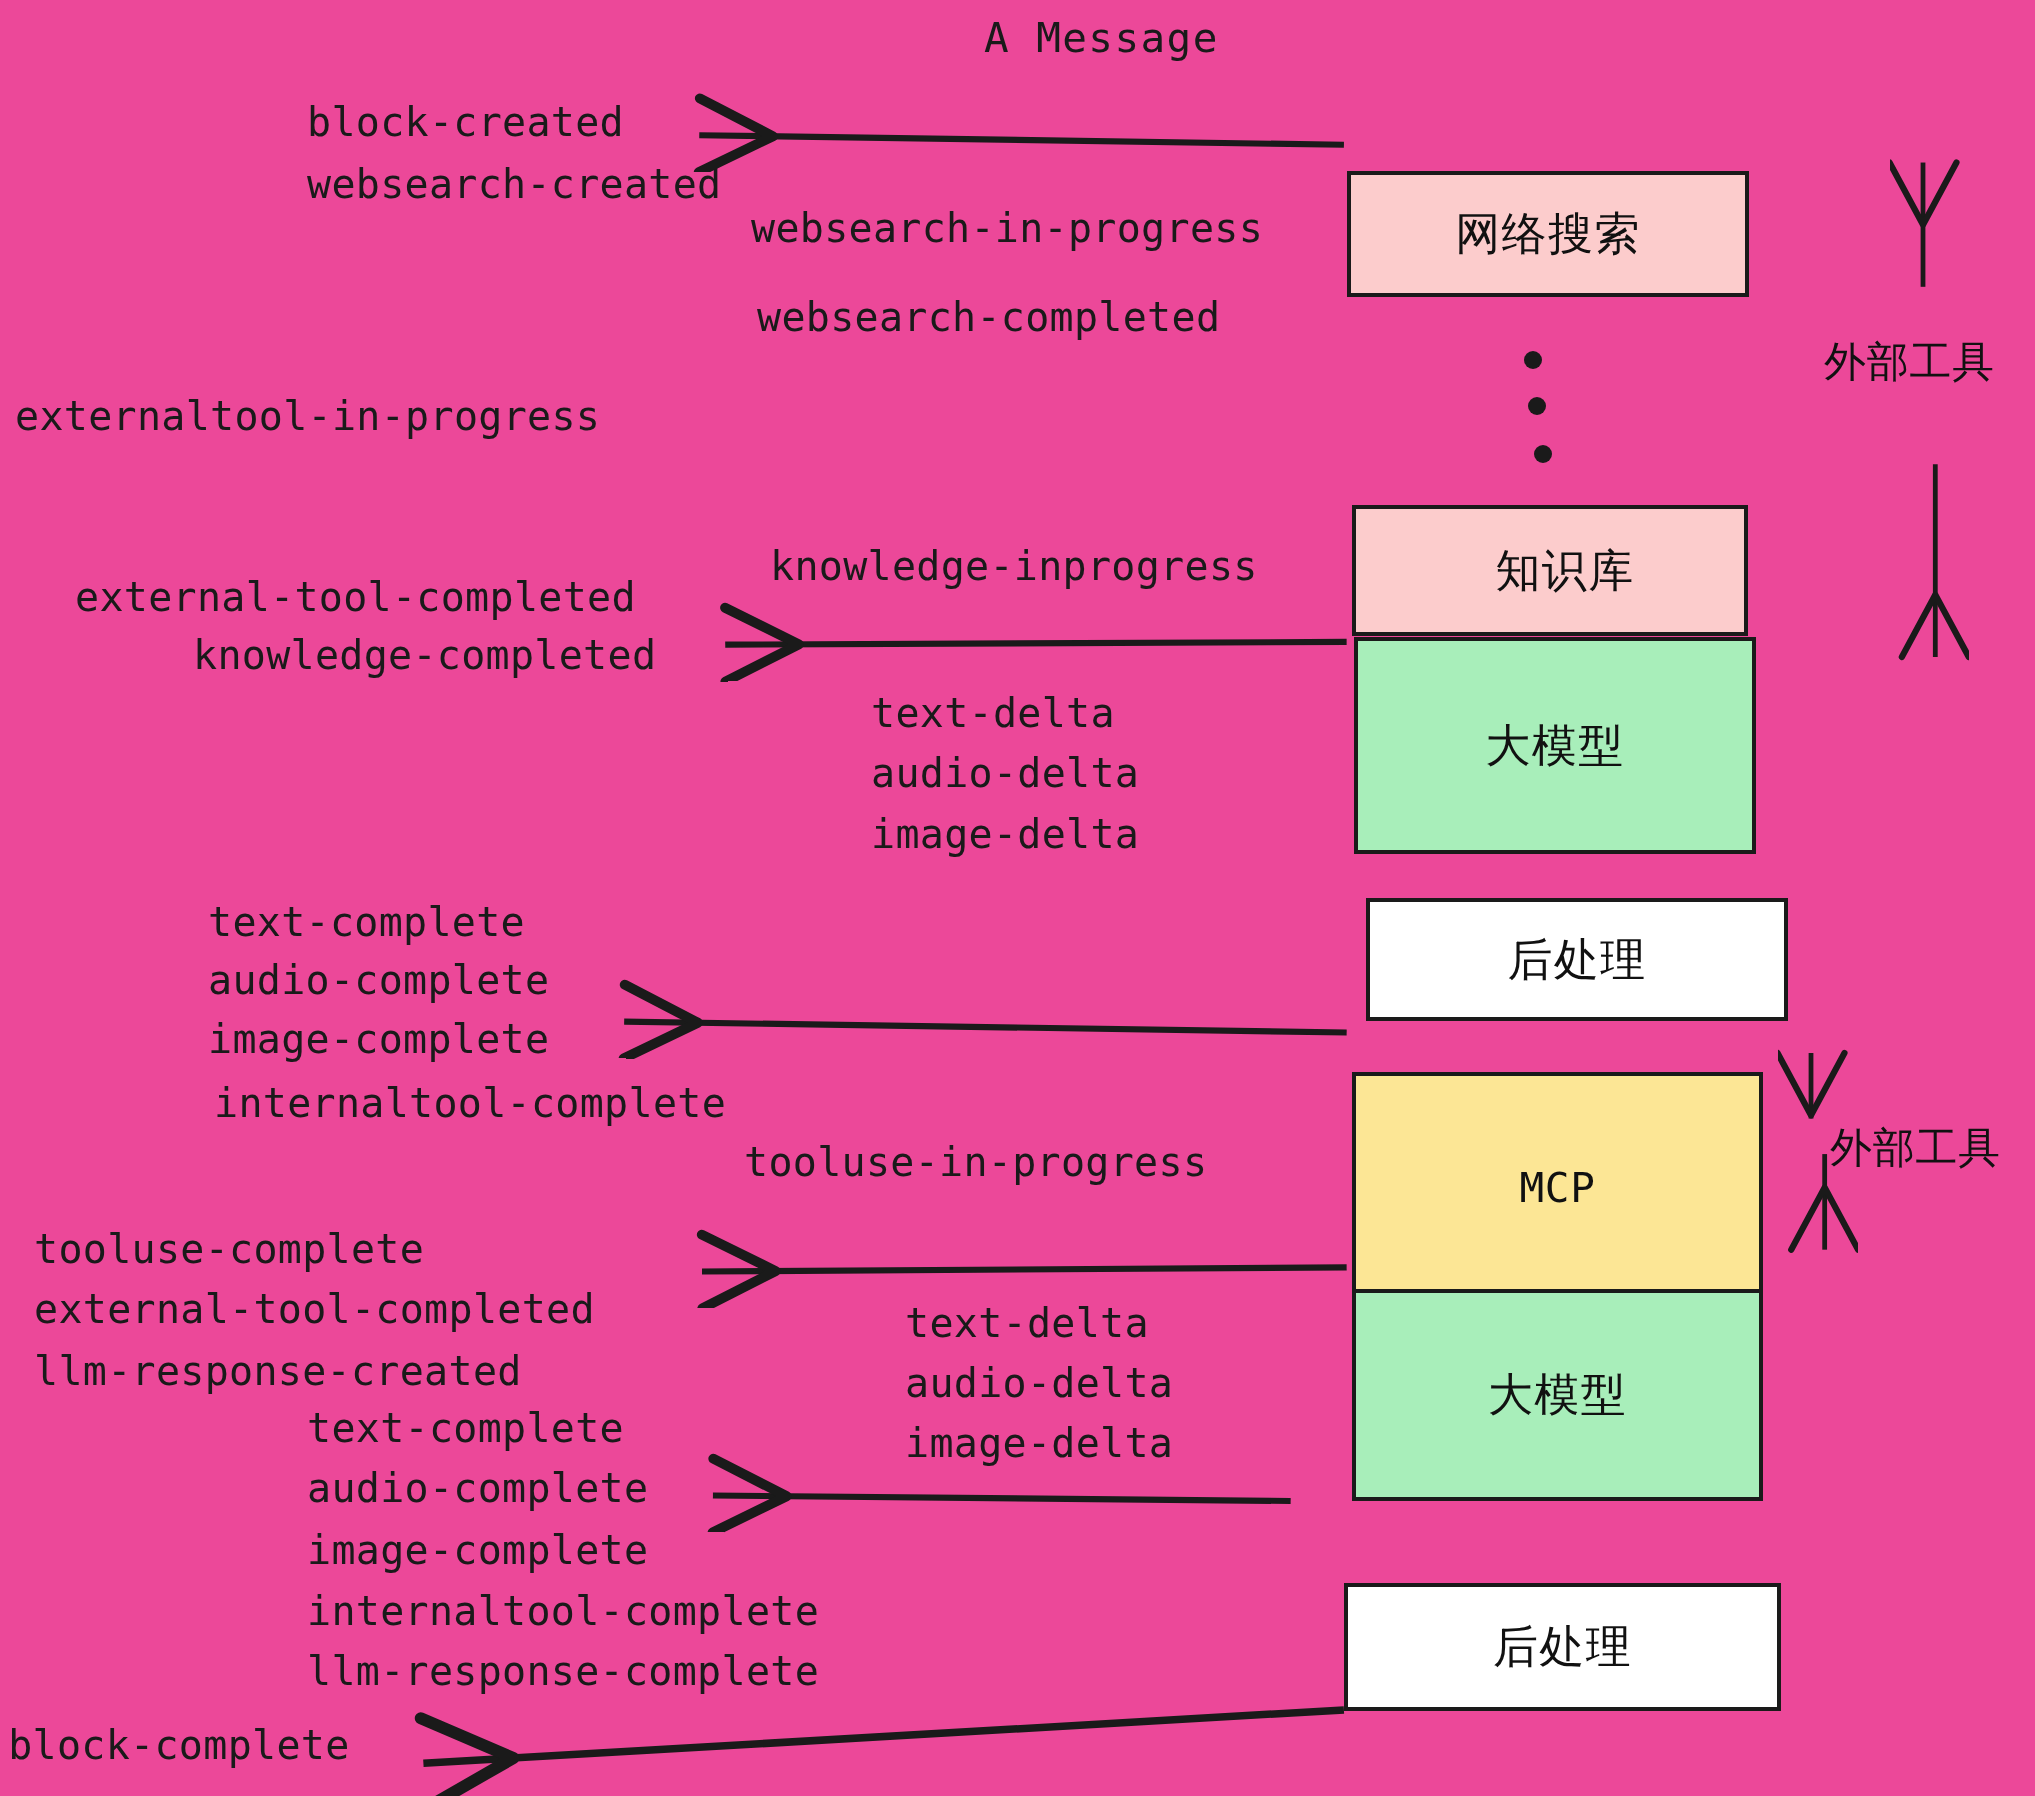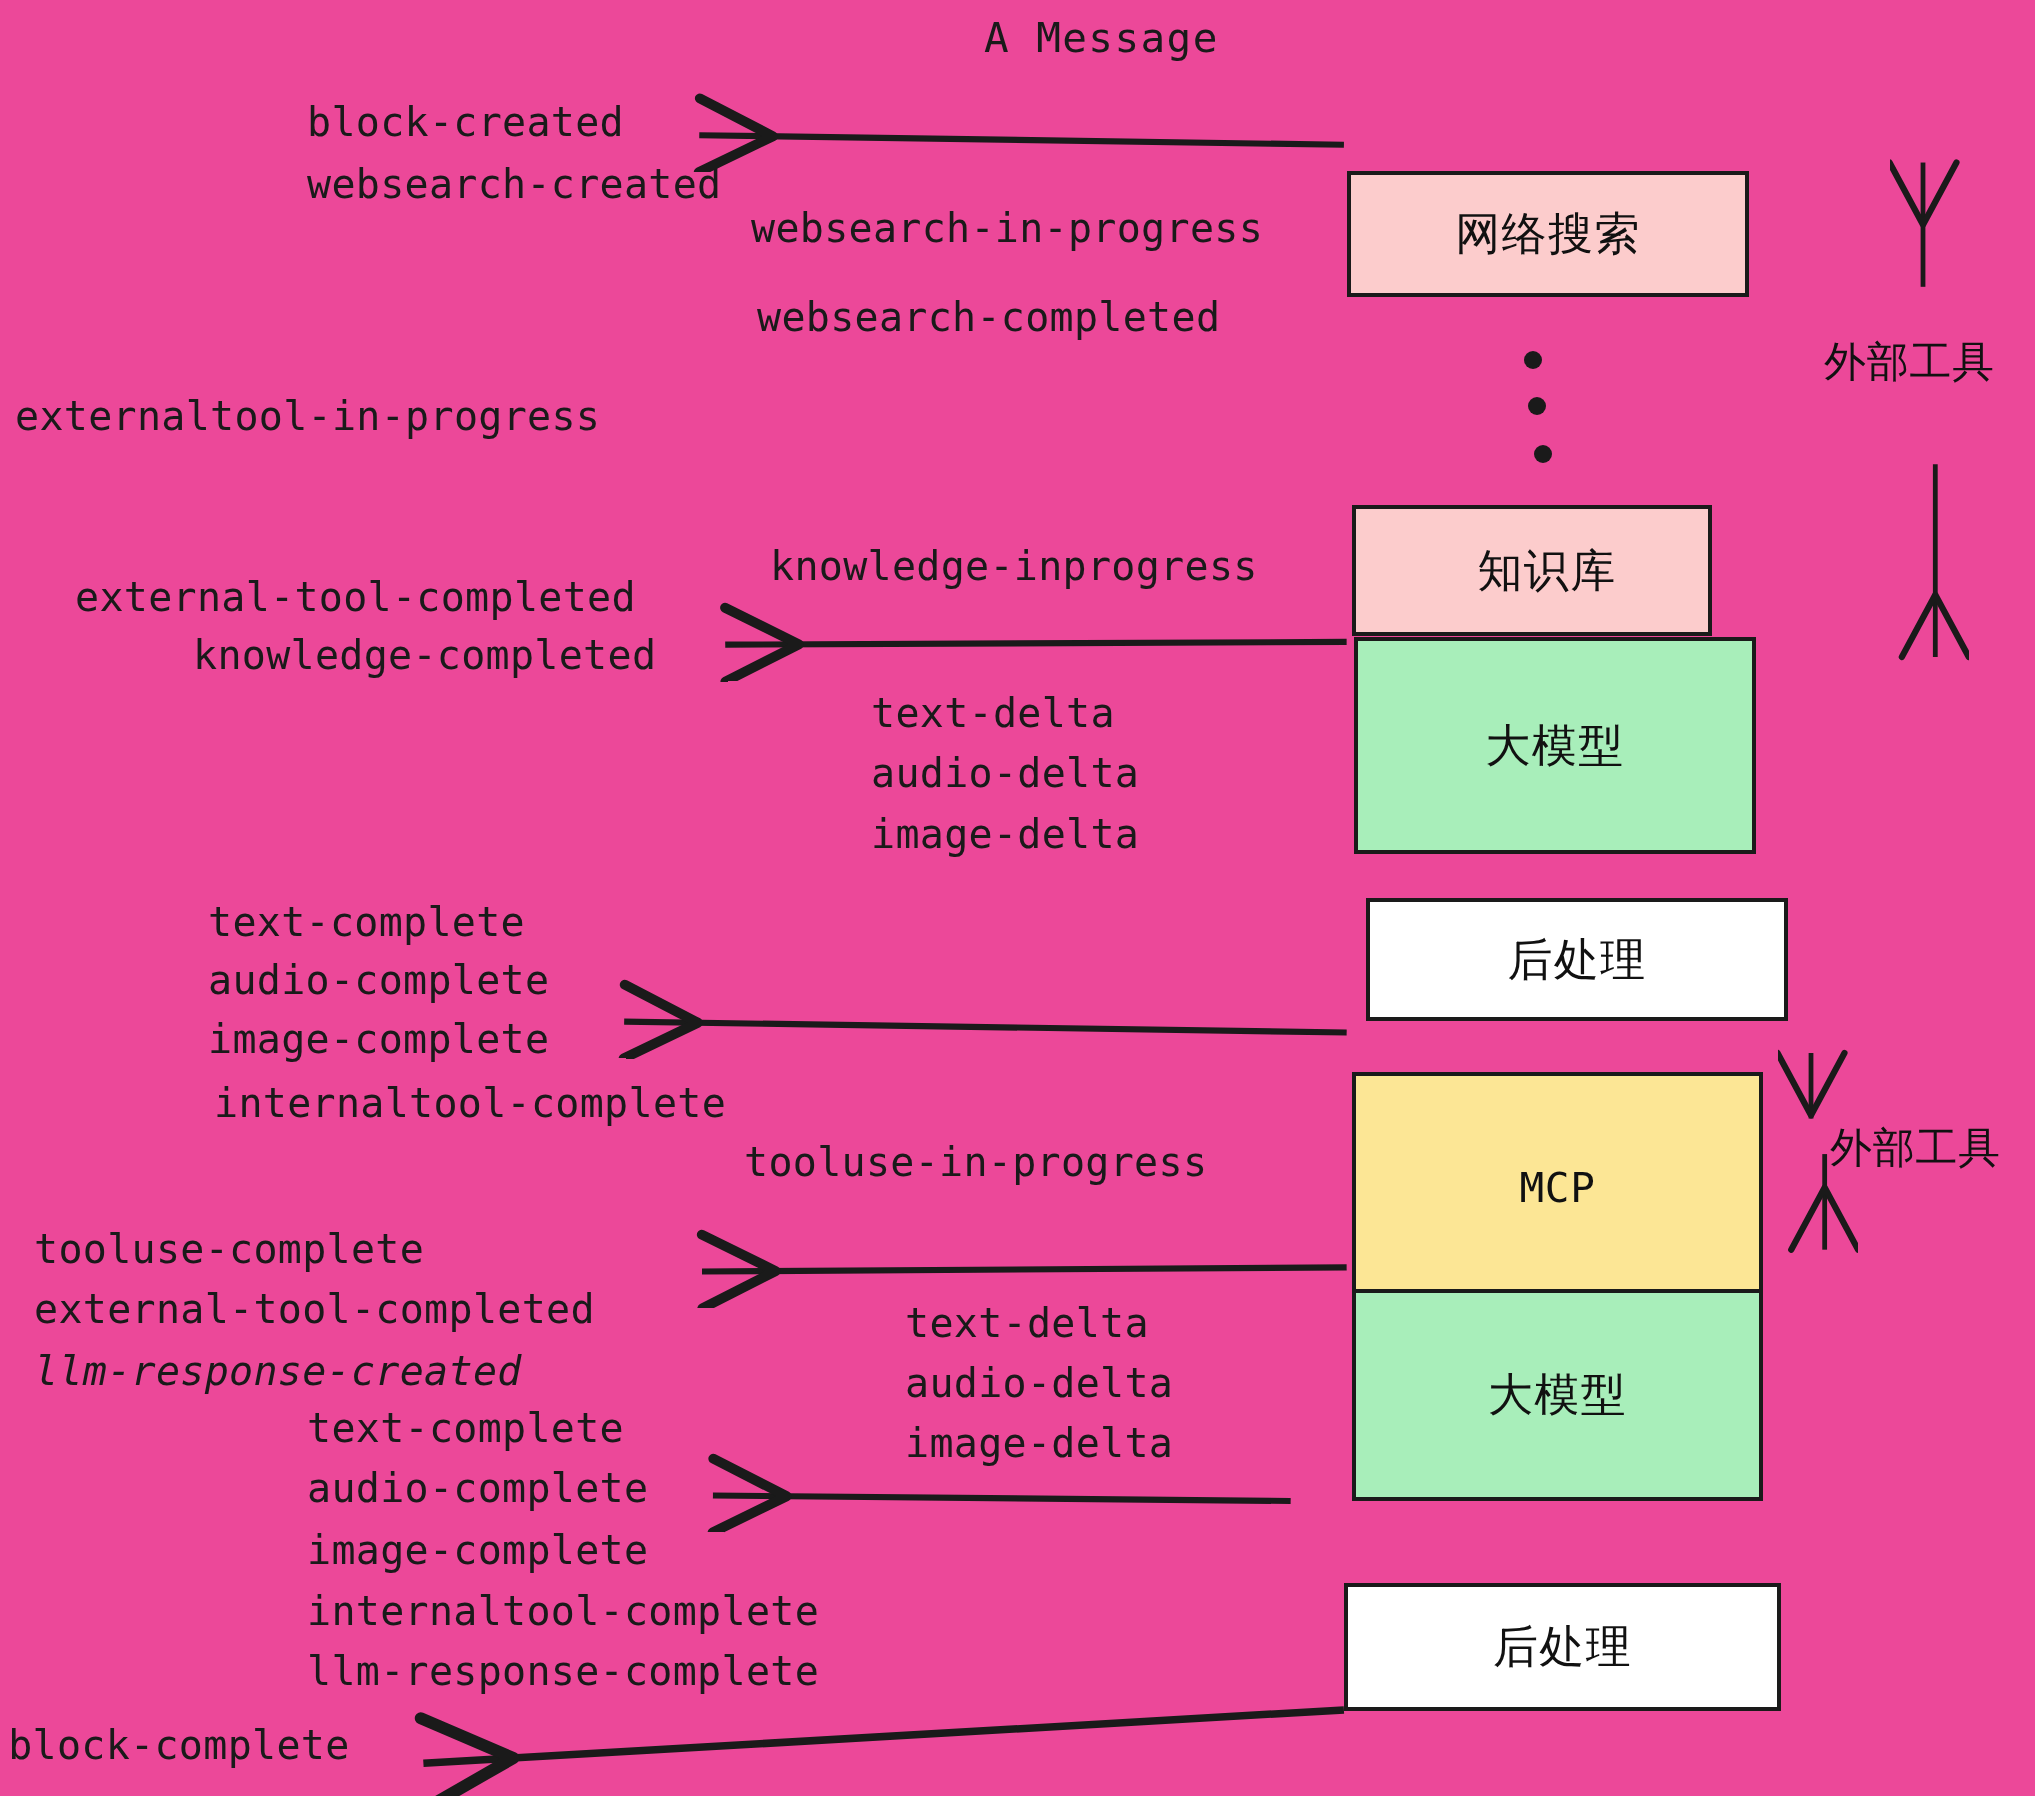--- a/index.html
+++ b/index.html
@@ -85,21 +85,21 @@
 <body>
 
 <div id="stage">
 
   <div class="title" style="left:984px; top:18px;">A Message</div>
 
   <div class="node" style="left:1347px; top:171px; width:402px; height:126px; background:#fccccc;">
     <span>网络搜索</span>
   </div>
 
-  <div class="node" style="left:1352px; top:505px; width:360px; height:131px; background:#fccccc;padding-left:30px;">
+  <div class="node" style="left:1352px; top:505px; width:396px; height:131px; background:#fccccc;padding-left:30px;">
     <span>知识库</span>
   </div>
 
   <div class="node" style="left:1354px; top:637px; width:402px; height:217px; background:#a8eeba;">
     <span>大模型</span>
   </div>
 
   <div class="node" style="left:1366px; top:898px; width:422px; height:123px; background:#ffffff;">
     <span>后处理</span>
   </div>
@@ -140,21 +140,21 @@
   <div class="lbl" style="left:871px; top:814px;">image-delta</div>
 
   <div class="lbl" style="left:208px; top:902px;">text-complete</div>
   <div class="lbl" style="left:208px; top:960px;">audio-complete</div>
   <div class="lbl" style="left:208px; top:1019px;">image-complete</div>
   <div class="lbl" style="left:214px; top:1083px;">internaltool-complete</div>
   <div class="lbl" style="left:744px; top:1142px;">tooluse-in-progress</div>
 
   <div class="lbl" style="left:34px; top:1229px;">tooluse-complete</div>
   <div class="lbl" style="left:34px; top:1289px;">external-tool-completed</div>
-  <div class="lbl" style="left:34px; top:1351px;font-style:italic;">llm-response-created</div>
+  <div class="lbl" style="left:34px; top:1351px;">llm-response-created</div>
 
   <div class="lbl" style="left:905px; top:1303px;">text-delta</div>
   <div class="lbl" style="left:905px; top:1363px;">audio-delta</div>
   <div class="lbl" style="left:905px; top:1423px;">image-delta</div>
 
   <div class="lbl" style="left:307px; top:1408px;">text-complete</div>
   <div class="lbl" style="left:307px; top:1468px;">audio-complete</div>
   <div class="lbl" style="left:307px; top:1530px;">image-complete</div>
   <div class="lbl" style="left:307px; top:1591px;">internaltool-complete</div>
   <div class="lbl" style="left:307px; top:1651px;">llm-response-complete</div>

